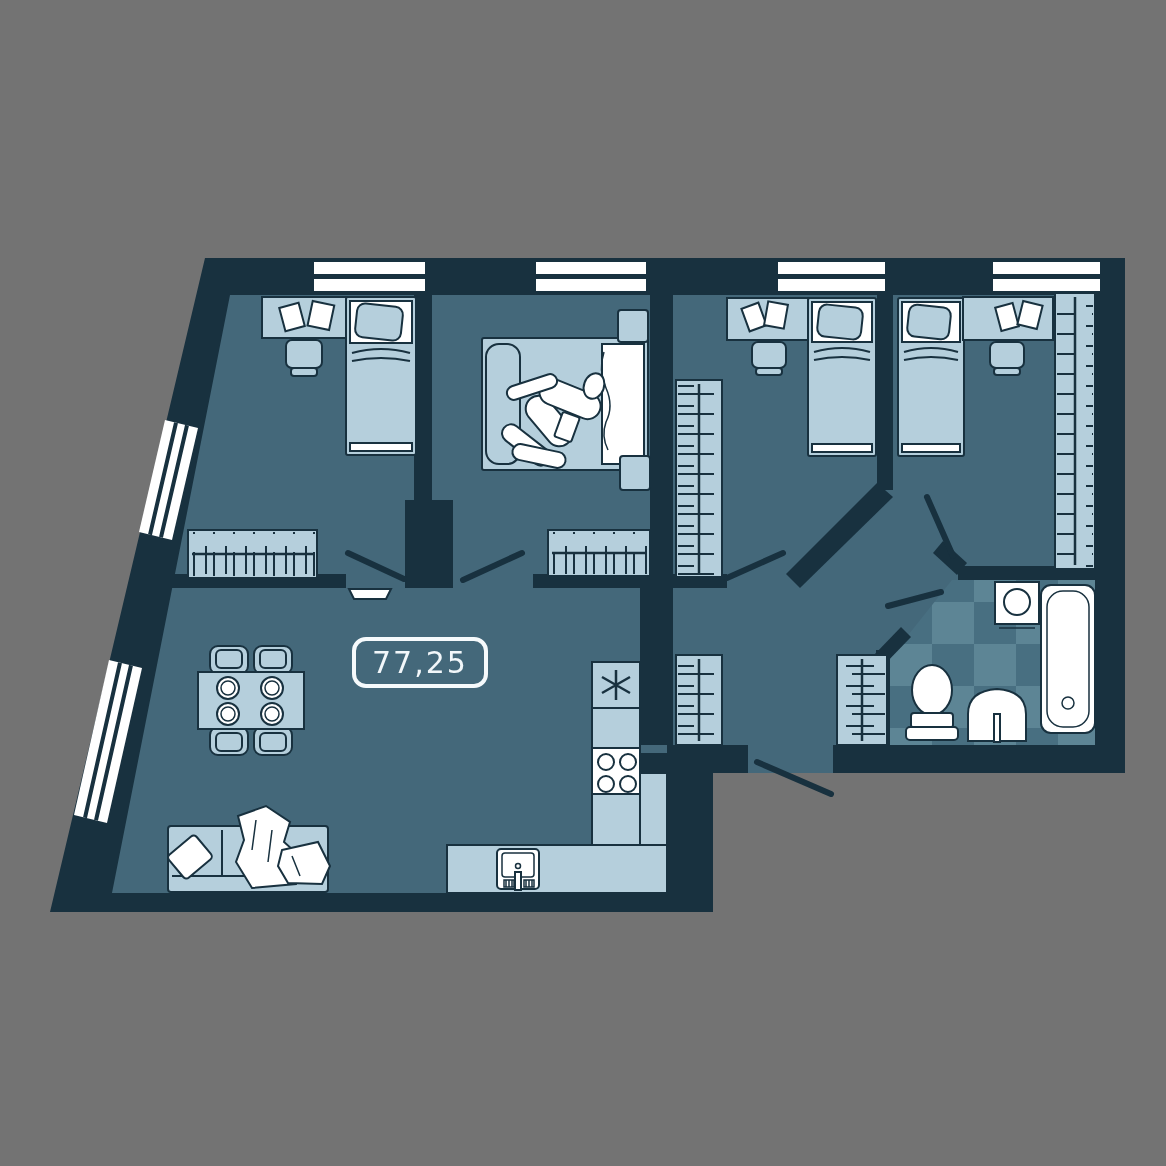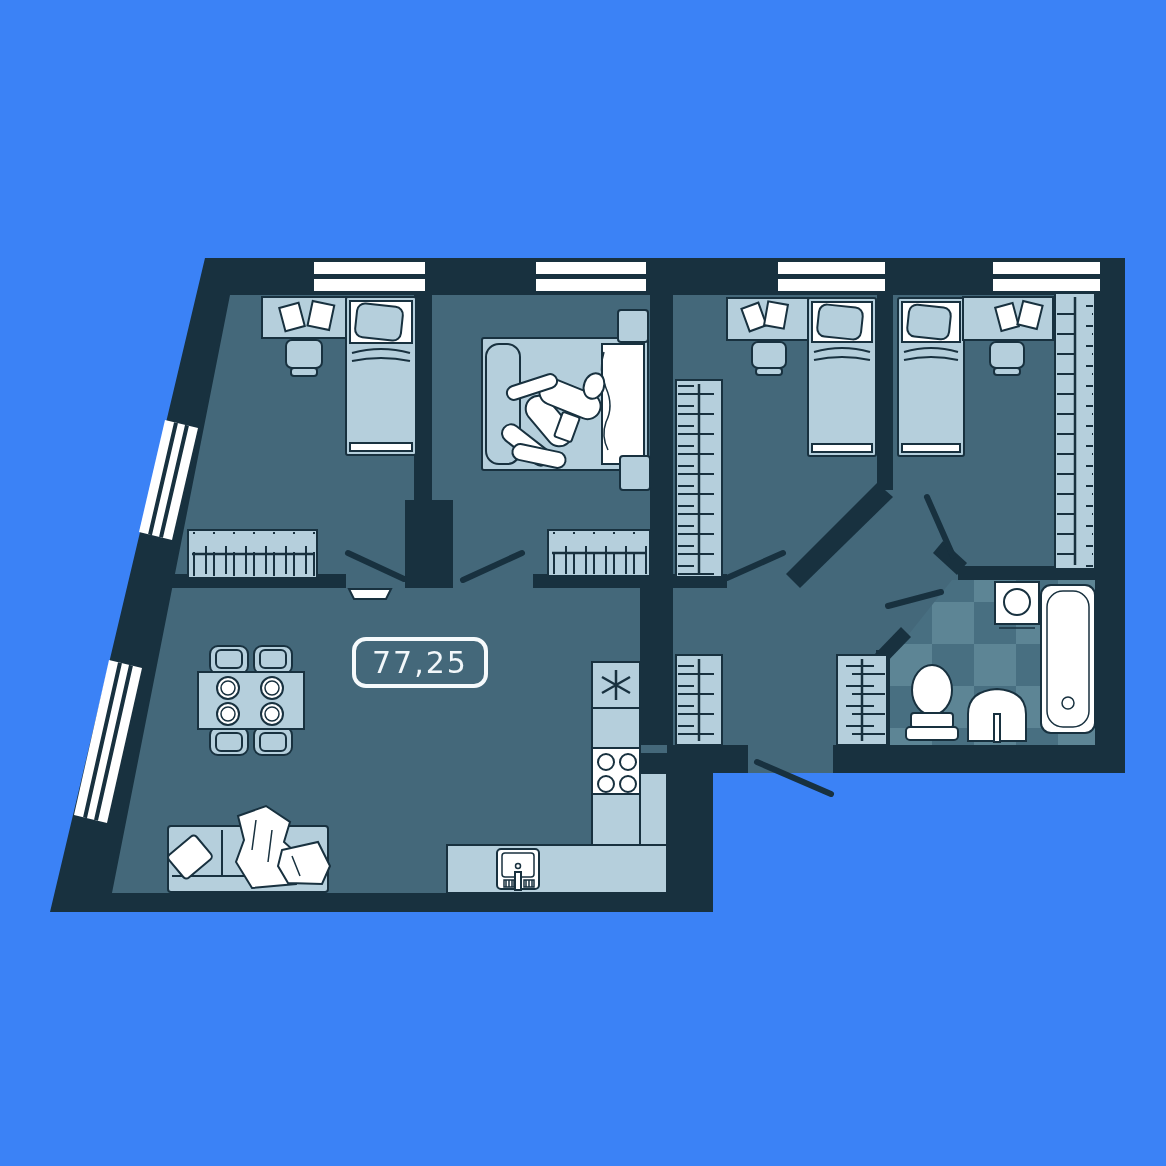--- a/index.html
+++ b/index.html
@@ -1,16 +1,16 @@
 <!DOCTYPE html>
 <html><head>
 <meta charset="utf-8">
 <style>
   html,body{margin:0;padding:0;background:#ffffff;}
-  .canvas{position:relative;width:1166px;height:1166px;background:#3b82f6;overflow:hidden;
+  .canvas{position:relative;width:1166px;height:1166px;background:#737373;overflow:hidden;
           font-family:"DejaVu Sans", sans-serif;}
   .plan-svg{position:absolute;left:0;top:0;}
   
   .wall{fill:#18313F;stroke:none;}
   .floor{fill:#44687A;stroke:none;}
   .furn{fill:#B5CFDC;stroke:#18313F;stroke-width:2px;}
   .wht{fill:#FFFFFF;stroke:#18313F;stroke-width:2px;}
   .ln{fill:none;stroke:#18313F;stroke-width:2px;}
   .thin{fill:none;stroke:#18313F;stroke-width:1.5px;}
   .leaf{fill:none;stroke:#18313F;stroke-width:6px;stroke-linecap:round;}

